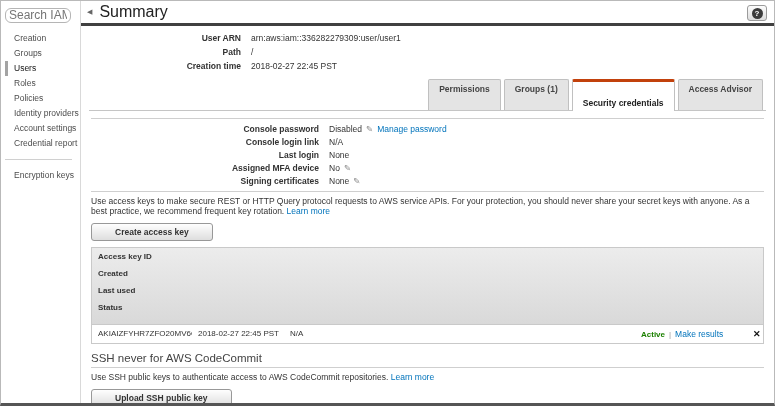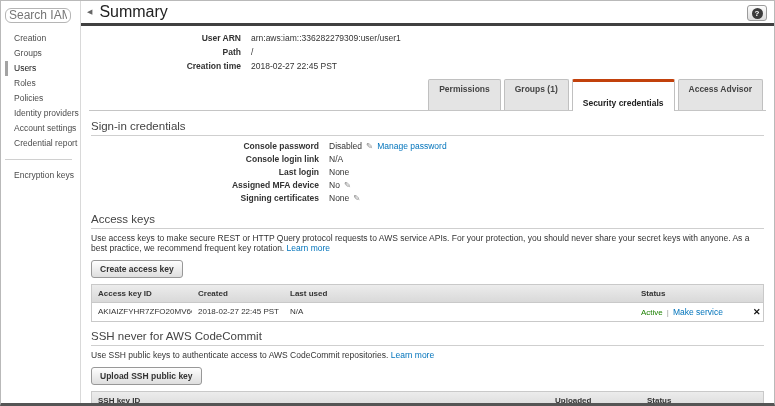--- a/index.html
+++ b/index.html
@@ -61,32 +61,32 @@
   .section-rule { border: none; border-top: 1px solid #cfcfcf; margin: 3px 0 4px; }
   .field-row { display: flex; line-height: 13px; }
   .field-label { width: 238px; text-align: right; font-weight: bold; font-size: 8.5px; color: #333; padding-right: 10px; }
   .field-value { font-size: 8.5px; color: #333; }
   .pencil-icon { color: #8a8a8a; font-size: 8.5px; margin: 0 4px; cursor: pointer; }
   a.link { color: #0073bb; text-decoration: none; font-size: 8.5px; cursor: pointer; }
   .para { font-size: 8.5px; color: #333; line-height: 10px; margin: 1px 0 5px; }
   .btn {
     display: inline-block; font-size: 8.5px; font-weight: bold; color: #333;
     background: linear-gradient(#fefefe, #dedede); border: 1px solid #989898; border-radius: 3px;
-    padding: 3px 8px; margin: 1px 0 6px; cursor: pointer; font-family: "Liberation Sans", sans-serif;
+    padding: 3px 23px; margin: 1px 0 6px; cursor: pointer; font-family: "Liberation Sans", sans-serif;
   }
   
   .tbl { border: 1px solid #c9c9c9; }
-  .tbl-head { display: flex; background: linear-gradient(#ececec, #d9d9d9); border-bottom: 1px solid #c9c9c9; }
+  .tbl-head { display: flex; background: linear-gradient(#ececec, #d9d9d9); border-bottom: 1px solid #c9c9c9; flex-direction: column; }
   .tbl-head .cell { font-weight: bold; }
   .tbl-row { display: flex; background: #fff; }
   .cell { font-size: 8px; color: #333; padding: 4px 6px; white-space: nowrap; overflow: hidden; }
   .c-keyid { width: 100px; } .c-created { width: 92px; } .c-lastused { flex: 1; }
   .c-status { width: 112px; } .c-x { width: 16px; text-align: right; }
   .s-keyid { flex: 1; } .s-uploaded { width: 92px; } .s-status { width: 106px; } .s-pad { width: 16px; }
-  .status-active { color: #1d8102; font-weight: normal; text-align: center; }
+  .status-active { color: #1d8102; font-weight: bold; text-align: center; }
   .sep { color: #999; margin: 0 4px; }
   .close-x { color: #111; font-weight: bold; font-size: 9px; cursor: pointer; }
   .no-results { text-align: center; font-style: italic; font-size: 8.5px; color: #555; padding: 4px 0 3px; }
 </style>
 </head>
 <body>
 
 <div class="frame">
 
   <div class="sidebar">
@@ -134,21 +134,20 @@
       <div class="tabs">
         <div class="tab">Permissions</div>
         <div class="tab">Groups (1)</div>
         <div class="tab active">Security credentials</div>
         <div class="tab">Access Advisor</div>
       </div>
 
       <div class="panel">
 
         
-        <div class="section-title">Sign-in credentials</div>
         <hr class="section-rule">
         <div>
           <div class="field-row">
             <span class="field-label">Console password</span>
             <span class="field-value">Disabled</span>
             <span class="pencil-icon">✎</span>
             <a class="link">Manage password</a>
           </div>
           <div class="field-row">
             <span class="field-label">Console login link</span>
@@ -164,38 +163,37 @@
             <span class="pencil-icon">✎</span>
           </div>
           <div class="field-row">
             <span class="field-label">Signing certificates</span>
             <span class="field-value">None</span>
             <span class="pencil-icon">✎</span>
           </div>
         </div>
 
         
-        <div class="section-title" style="margin-top:8px;">Access keys</div>
         <hr class="section-rule">
         <div class="para"><span>Use access keys to make secure REST or HTTP Query protocol requests to AWS service APIs. For your protection, you should never share your secret keys with anyone. As a best practice, we recommend frequent key rotation.</span> <a class="link">Learn more</a></div>
         <button class="btn">Create access key</button>
 
         <div class="tbl">
           <div class="tbl-head">
             <span class="cell c-keyid">Access key ID</span>
             <span class="cell c-created">Created</span>
             <span class="cell c-lastused">Last used</span>
             <span class="cell c-status">Status</span>
             <span class="cell c-x"></span>
           </div>
           <div class="tbl-row">
             <span class="cell c-keyid">AKIAIZFYHR7ZFO20MV6Q</span>
             <span class="cell c-created">2018-02-27 22:45 PST</span>
             <span class="cell c-lastused">N/A</span>
-            <span class="cell c-status"><span class="status-active">Active</span><span class="sep">|</span><a class="link">Make service</a></span>
+            <span class="cell c-status"><span class="status-active">Active</span><span class="sep">|</span><a class="link">Make results</a></span>
             <span class="cell c-x"><span class="close-x">✕</span></span>
           </div>
         </div>
 
         
         <div class="section-title" style="margin-top:8px;">SSH never for AWS CodeCommit</div>
         <hr class="section-rule">
         <div class="para"><span>Use SSH public keys to authenticate access to AWS CodeCommit repositories.</span> <a class="link">Learn more</a></div>
         <button class="btn">Upload SSH public key</button>
 

